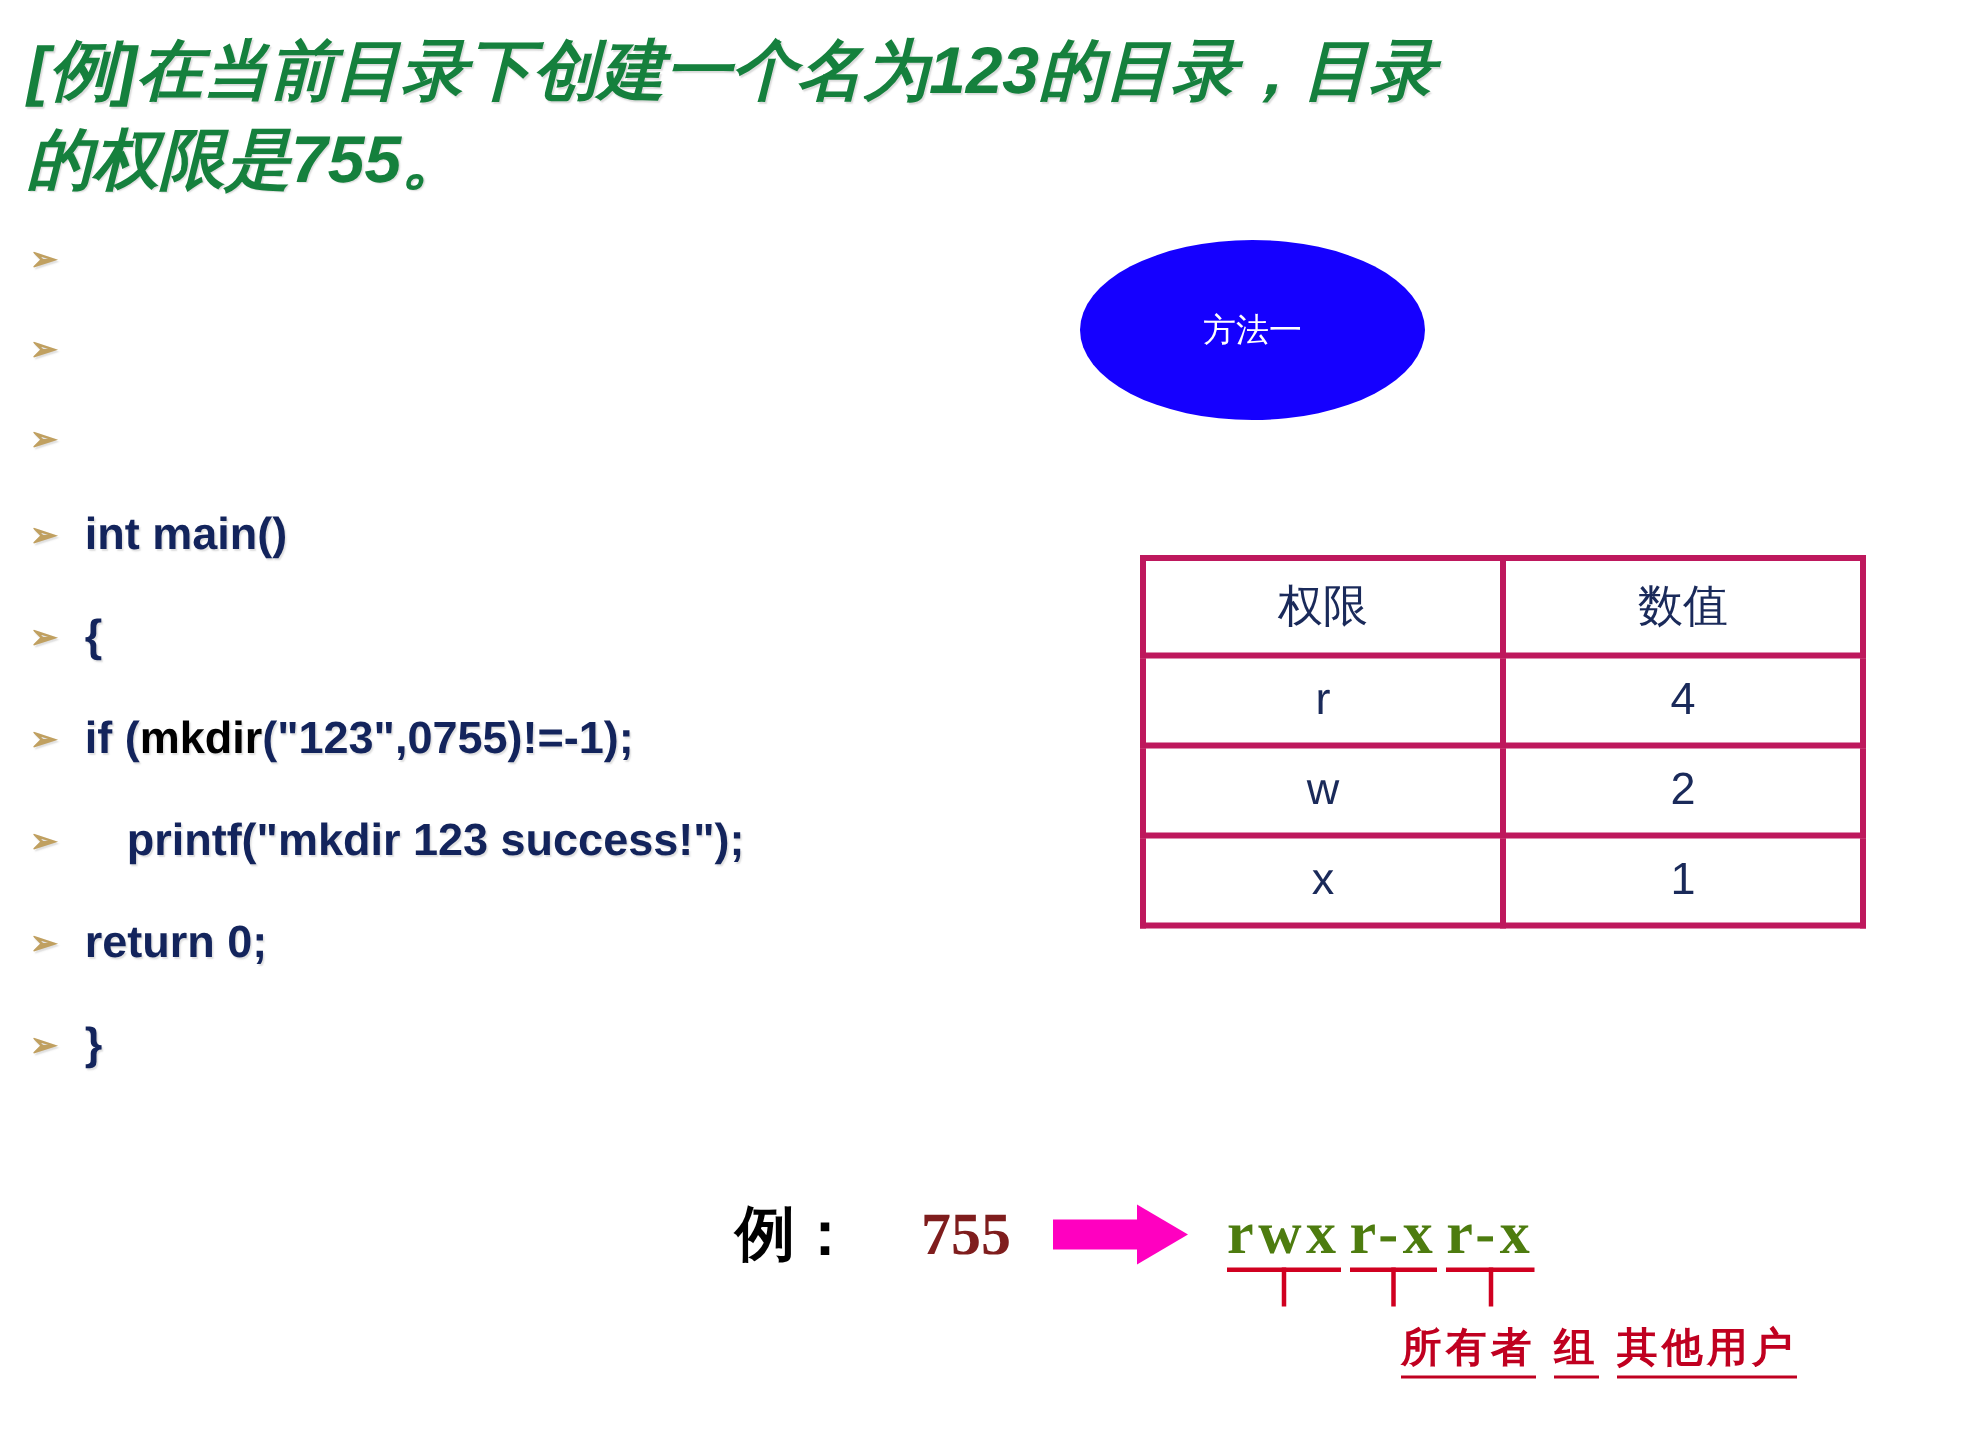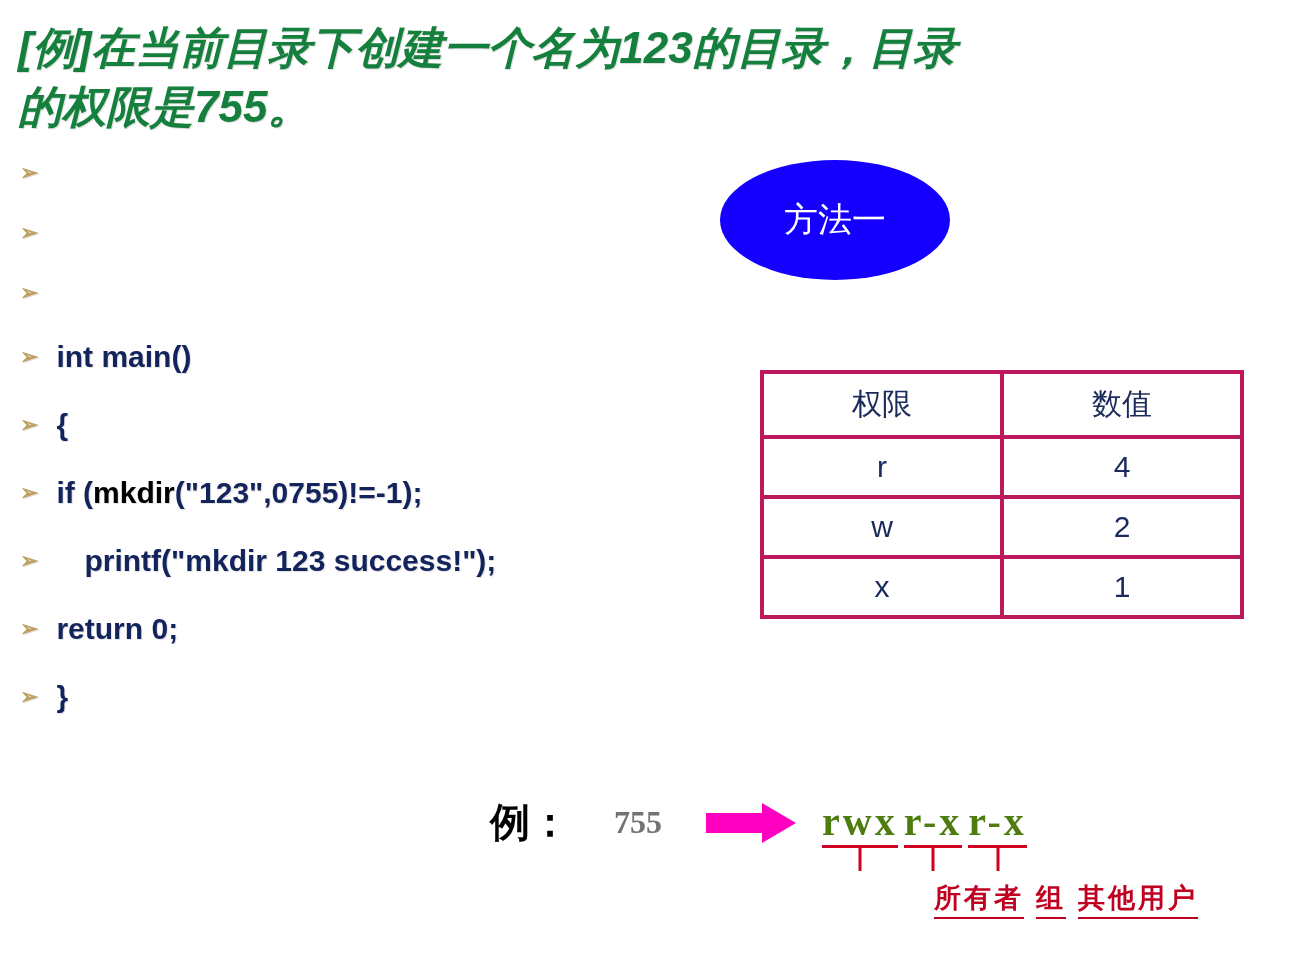--- a/index.html
+++ b/index.html
@@ -8,30 +8,30 @@
     .title { position:absolute; left:18px; top:18px; width:980px; font-size:44px; font-weight:bold; color:#15803d; line-height:1.35; text-shadow:1px 1px 1px rgba(150,150,150,0.35);font-style:italic; }
 
     .code-list { position:absolute; left:20px; top:160px; width:640px; }
     .code-list li { list-style:none; margin:0 0 34px 0; display:flex; align-items:center; }
     .code-list .arrow { color:#c0a060; font-size:22px; font-weight:bold; margin-right:18px; text-shadow:1px 1px 1px rgba(150,150,150,0.3); }
     .code-list .code { font-family:Arial,"Microsoft YaHei",sans-serif; font-size:30px; font-weight:bold; color:#13245c; text-shadow:1px 1px 1px rgba(150,150,150,0.3); }
     .code-list .indent { padding-left:28px; }
     .red { color:#000000; }
 
     .oval { position:absolute; left:720px; top:160px; width:230px; height:120px; background:#1500ff; border-radius:50%; display:flex; align-items:center; justify-content:center; }
-    .oval span { color:#fff; font-size:34px; font-family:"SimSun",serif; }
+    .oval span { color:#fff; font-size:22px; font-family:"SimSun",serif; }
 
     .perm-table { position:absolute; left:760px; top:370px; border-collapse:collapse; border:2px solid #4a4a6a; }
     .perm-table th, .perm-table td { border:4px solid #be185d; font-family:"SimSun",Arial,sans-serif; font-size:30px; color:#1a2a5a; text-align:center; font-weight:normal; padding:10px 0; }
     .perm-table th { width:240px; height:60px; }
     .perm-table td { height:60px; }
 
     .example-row { position:absolute; left:490px; top:795px; display:flex; align-items:center; }
     .example-row .lbl { font-family:"SimSun",serif; font-size:40px; font-weight:bold; color:#000; margin-right:44px; }
-    .example-row .num { font-family:"Times New Roman",serif; font-size:32px; font-weight:bold; color:#737373; margin-right:44px; }
+    .example-row .num { font-family:"Times New Roman",serif; font-size:40px; font-weight:bold; color:#7f1d1d; margin-right:28px; }
     .example-row .arrowbox { position:relative; width:90px; height:36px; margin-right:26px; }
     .example-row .arrowbox .shaft { position:absolute; left:0; top:8px; width:56px; height:20px; background:#ff00c0; }
     .example-row .arrowbox .head  { position:absolute; left:56px; top:-2px; width:0; height:0; border-top:20px solid transparent; border-bottom:20px solid transparent; border-left:34px solid #ff00c0; }
     .perm-groups { display:flex; gap:6px; }
     .perm-groups .grp { font-family:"Times New Roman",serif; font-size:40px; font-weight:bold; color:#4d7c0f; letter-spacing:3px; border-bottom:3px solid #d00020; position:relative; padding-bottom:0; }
     .perm-groups .grp .tick { position:absolute; left:50%; top:100%; width:3px; height:26px; background:#d00020; transform:translateX(-50%); }
 
     .group-labels { position:absolute; left:934px; top:880px; display:flex; gap:12px; }
     .group-labels span { font-family:"SimHei","SimSun",serif; font-size:27px; font-weight:bold; color:#c00020; letter-spacing:3px; border-bottom:2px solid #c00020; padding-bottom:1px; white-space:nowrap; }
   </style>

